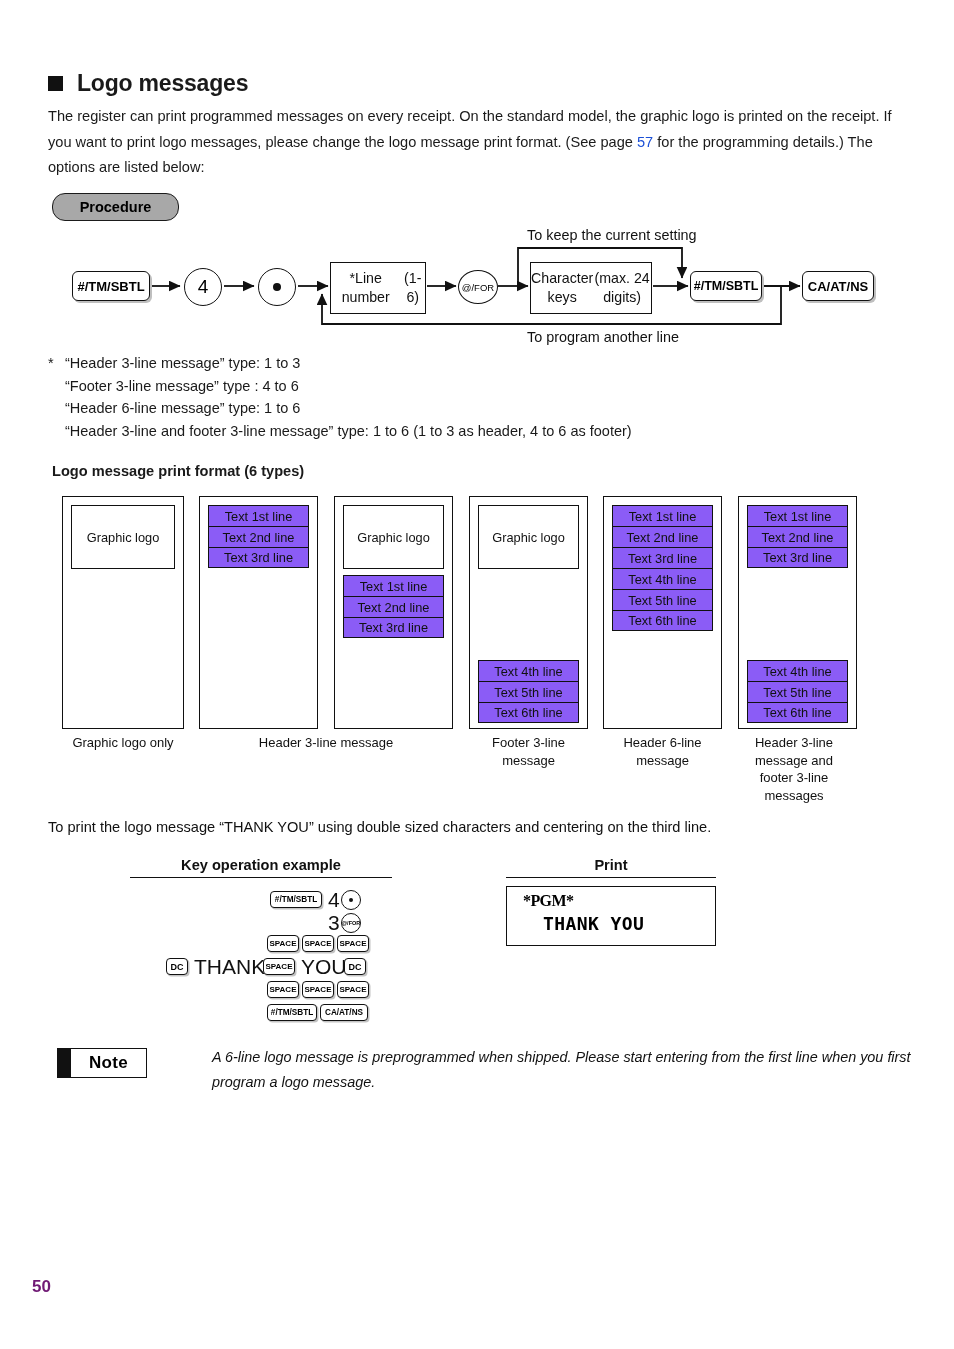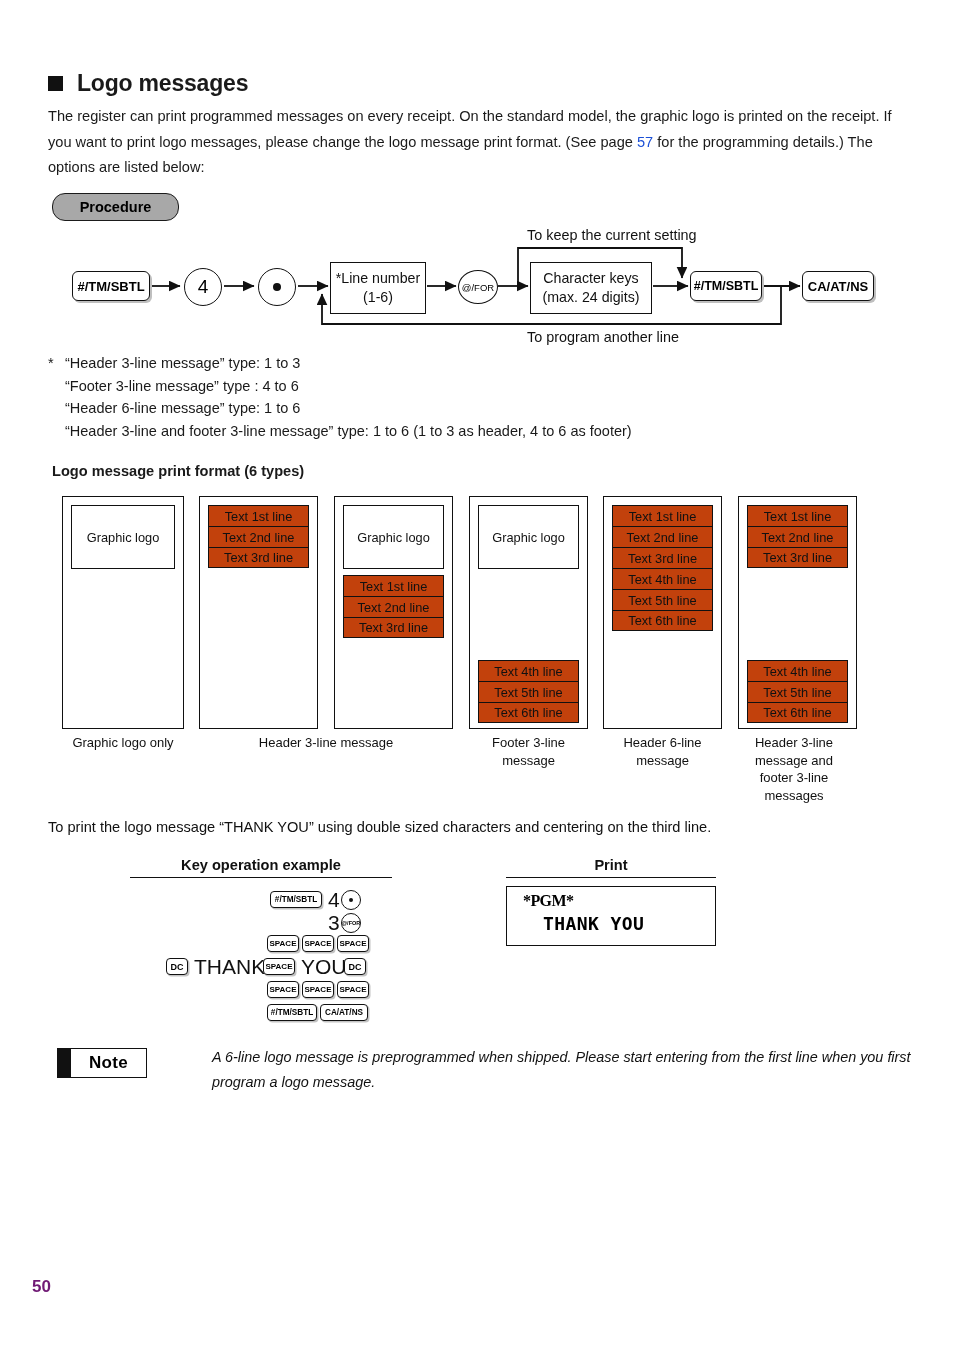--- a/index.html
+++ b/index.html
@@ -102,21 +102,21 @@
     align-items: center;
     justify-content: center;
     color: #000;
     box-sizing: border-box;
   }
   .procbox {
     position: absolute;
     border: 1.6px solid #111;
     background: #fff;
     display: flex;
-    flex-direction: column;
+    flex-direction: row;
     align-items: center;
     justify-content: center;
     font-size: 14.2px;
     line-height: 19px;
     color: #111;
     box-sizing: border-box;
     text-align: center;
   }
 
   
@@ -177,21 +177,21 @@
   .line-cell {
     border: 1.4px solid #111;
     border-bottom: none;
     box-sizing: border-box;
     height: 21px;
     display: flex;
     align-items: center;
     justify-content: center;
     font-size: 12.8px;
     color: #111;
-    background: #c2410c;
+    background: #8b5cf6;
   }
   .lines-group .line-cell:last-child { border-bottom: 1.4px solid #111; }
 
   .fmt-caption {
     position: absolute;
     top: 238px;
     font-size: 13px;
     line-height: 17.5px;
     color: #111;
     text-align: center;

